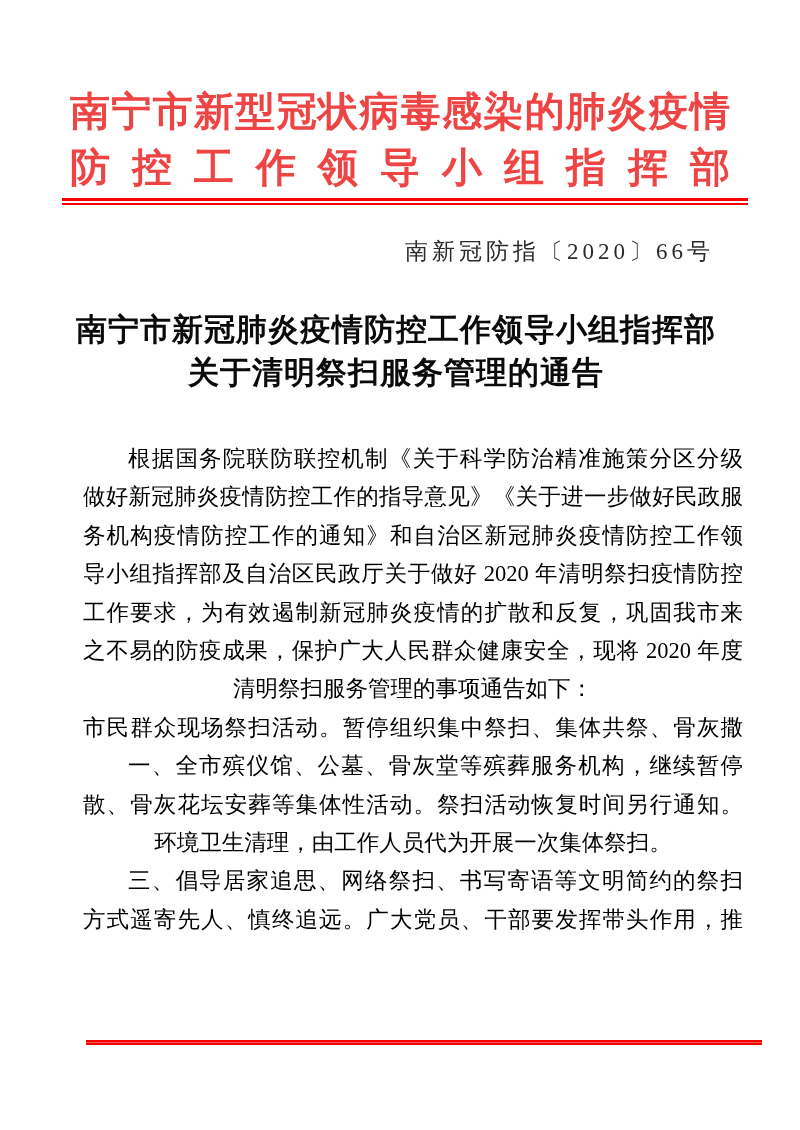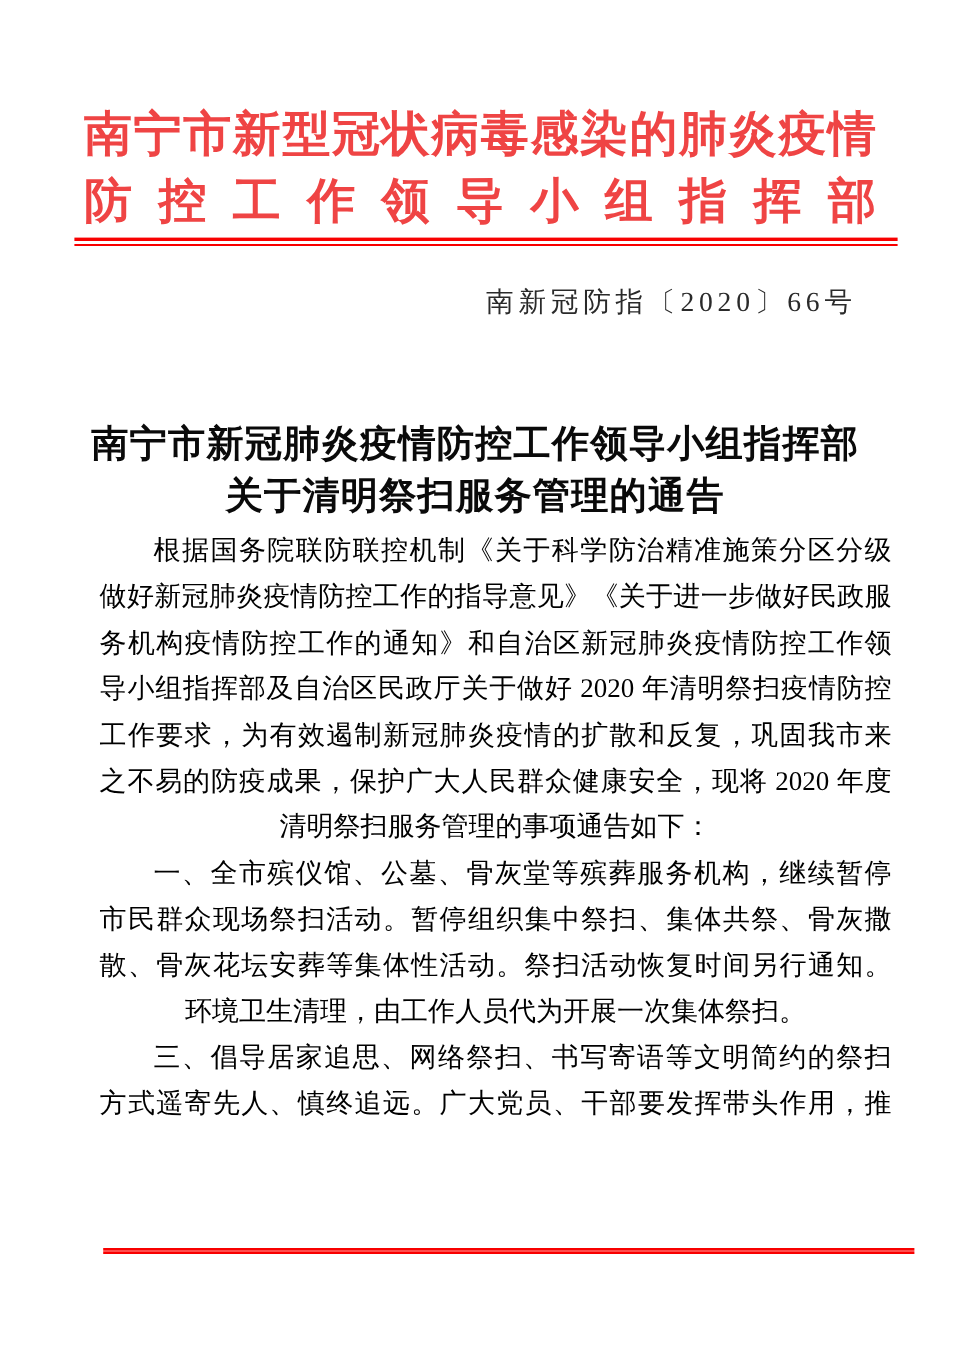--- a/index.html
+++ b/index.html
@@ -60,21 +60,20 @@
     position: absolute;
     top: 308px;
     left: 52px;
     right: 60px;
     text-align: center;
     font-weight: bold;
     color: #0a0a0a;
     font-size: 31px;
     line-height: 43px;
     letter-spacing: 1px;
-    margin-top: 40px;
   }
   
   .body-block {
     position: absolute;
     top: 440px;
     left: 83px;
     width: 660px;
     color: #000000;
     font-size: 22.5px;
   }
@@ -121,22 +120,22 @@
   </div>
 
   <div class="body-block">
     <div class="ln indent fill">根据国务院联防联控机制《关于科学防治精准施策分区分级</div>
     <div class="ln fill">做好新冠肺炎疫情防控工作的指导意见》《关于进一步做好民政服</div>
     <div class="ln fill">务机构疫情防控工作的通知》和自治区新冠肺炎疫情防控工作领</div>
     <div class="ln fill">导小组指挥部及自治区民政厅关于做好 2020 年清明祭扫疫情防控</div>
     <div class="ln fill">工作要求，为有效遏制新冠肺炎疫情的扩散和反复，巩固我市来</div>
     <div class="ln fill">之不易的防疫成果，保护广大人民群众健康安全，现将 2020 年度</div>
     <div class="ln">清明祭扫服务管理的事项通告如下：</div>
+    <div class="ln fill">市民群众现场祭扫活动。暂停组织集中祭扫、集体共祭、骨灰撒</div>
     <div class="ln indent fill">一、全市殡仪馆、公墓、骨灰堂等殡葬服务机构，继续暂停</div>
-    <div class="ln fill">市民群众现场祭扫活动。暂停组织集中祭扫、集体共祭、骨灰撒</div>
     <div class="ln fill">散、骨灰花坛安葬等集体性活动。祭扫活动恢复时间另行通知。</div>
     <div class="ln">环境卫生清理，由工作人员代为开展一次集体祭扫。</div>
     <div class="ln indent fill">三、倡导居家追思、网络祭扫、书写寄语等文明简约的祭扫</div>
     <div class="ln fill">方式遥寄先人、慎终追远。广大党员、干部要发挥带头作用，推</div>
   </div>
 
   <div class="bottom-rule"></div>
 
 </div>
 

